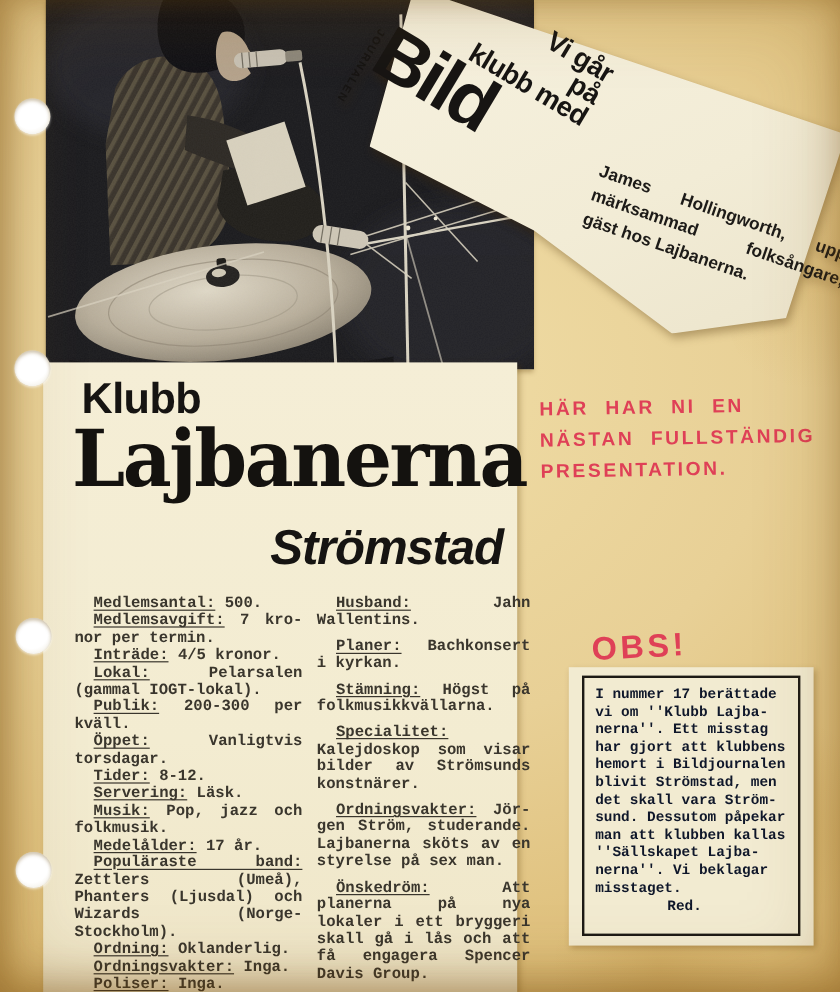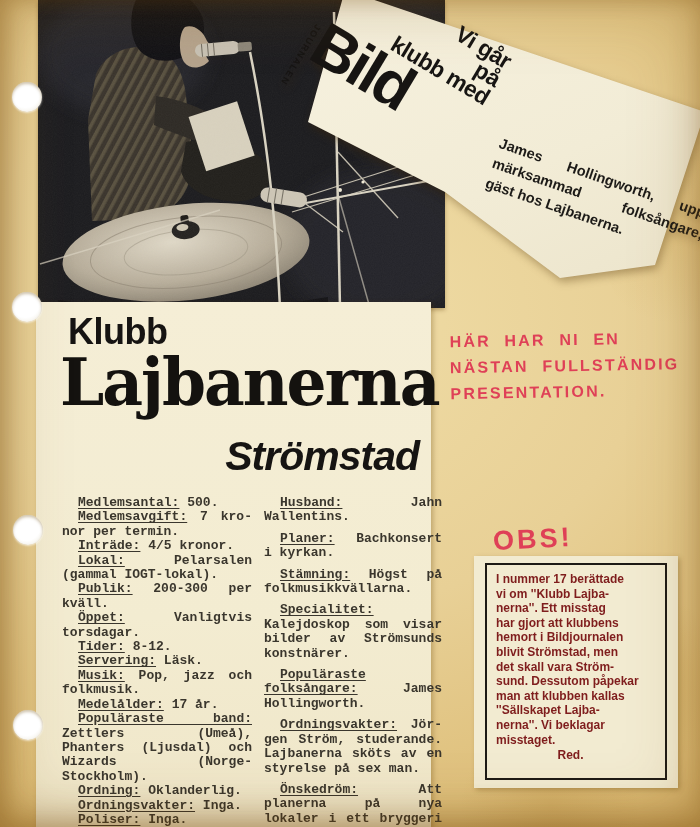--- a/index.html
+++ b/index.html
@@ -56,21 +56,21 @@
 
   
   .handnote{position:absolute;left:450px;top:327px;width:252px;z-index:4;color:#df4057;
     font-size:16px;line-height:26px;letter-spacing:2.2px;word-spacing:7px;transform:rotate(-1deg);font-weight:bold;}
   .obs-head{position:absolute;left:493px;top:524px;z-index:4;color:#df4057;font-size:27px;letter-spacing:3px;font-weight:bold;transform:rotate(-3deg);}
 
   
   .obs-clip{position:absolute;left:474px;top:556px;width:204px;height:232px;z-index:2;
     background:#f2ebd1;box-shadow:2px 2px 5px rgba(90,55,0,.3);padding:7px 11px 8px 11px;box-sizing:border-box;}
   .obs-box{border:2.5px solid #1d1a15;height:100%;box-sizing:border-box;padding:7px 8px 6px 9px;
-    font-family:Liberation Sans, sans-serif;font-weight:700;font-size:12px;line-height:14.6px;color:#7f1d1d;}
+    font-family:Liberation Mono, monospace;font-weight:700;font-size:12px;line-height:14.6px;color:#0f172a;}
   .obs-body{white-space:pre-line;}
   .obs-sig{text-align:center;padding-right:12px;margin-top:1px;}
 
   
   .hole{position:absolute;width:30px;height:30px;border-radius:50%;z-index:9;
     background:radial-gradient(circle at 45% 40%,#ffffff 55%,#f2efe6 85%,#e5e0d2 100%);
     box-shadow:inset 0 2px 3px rgba(120,90,30,.35), 0 1px 2px rgba(255,255,255,.6);}
 </style>
 </head>
 <body>
@@ -218,21 +218,20 @@
       <div class="col-r">
 
           <p class="fact"><span class="lbl">Husband:</span> <span>Jahn Wallen­tins.</span></p>
 
           <p class="fact"><span class="lbl">Planer:</span> <span>Bachkonsert i kyrkan.</span></p>
 
           <p class="fact"><span class="lbl">Stämning:</span> <span>Högst på folk­musikkvällarna.</span></p>
 
           <p class="fact"><span class="lbl">Specialitet:</span> <span>Kalejdo­skop som visar bilder av Strömsunds konstnärer.</span></p>
 
-          <p class="fact"><span class="lbl">Populäraste folksånga­re:</span> <span>James Hollingworth.</span></p>
 
           <p class="fact"><span class="lbl">Ordningsvakter:</span> <span>Jör­gen Ström, studerande. Lajbanerna sköts av en styrelse på sex man.</span></p>
 
           <p class="fact"><span class="lbl">Önskedröm:</span> <span>Att planerna på nya lokaler i ett bryg­geri skall gå i lås och att få engagera Spencer Davis Group.</span></p>
         </div>
     </div>
   </div>
 
   <div class="handnote">
     <div>HÄR HAR NI EN</div>

